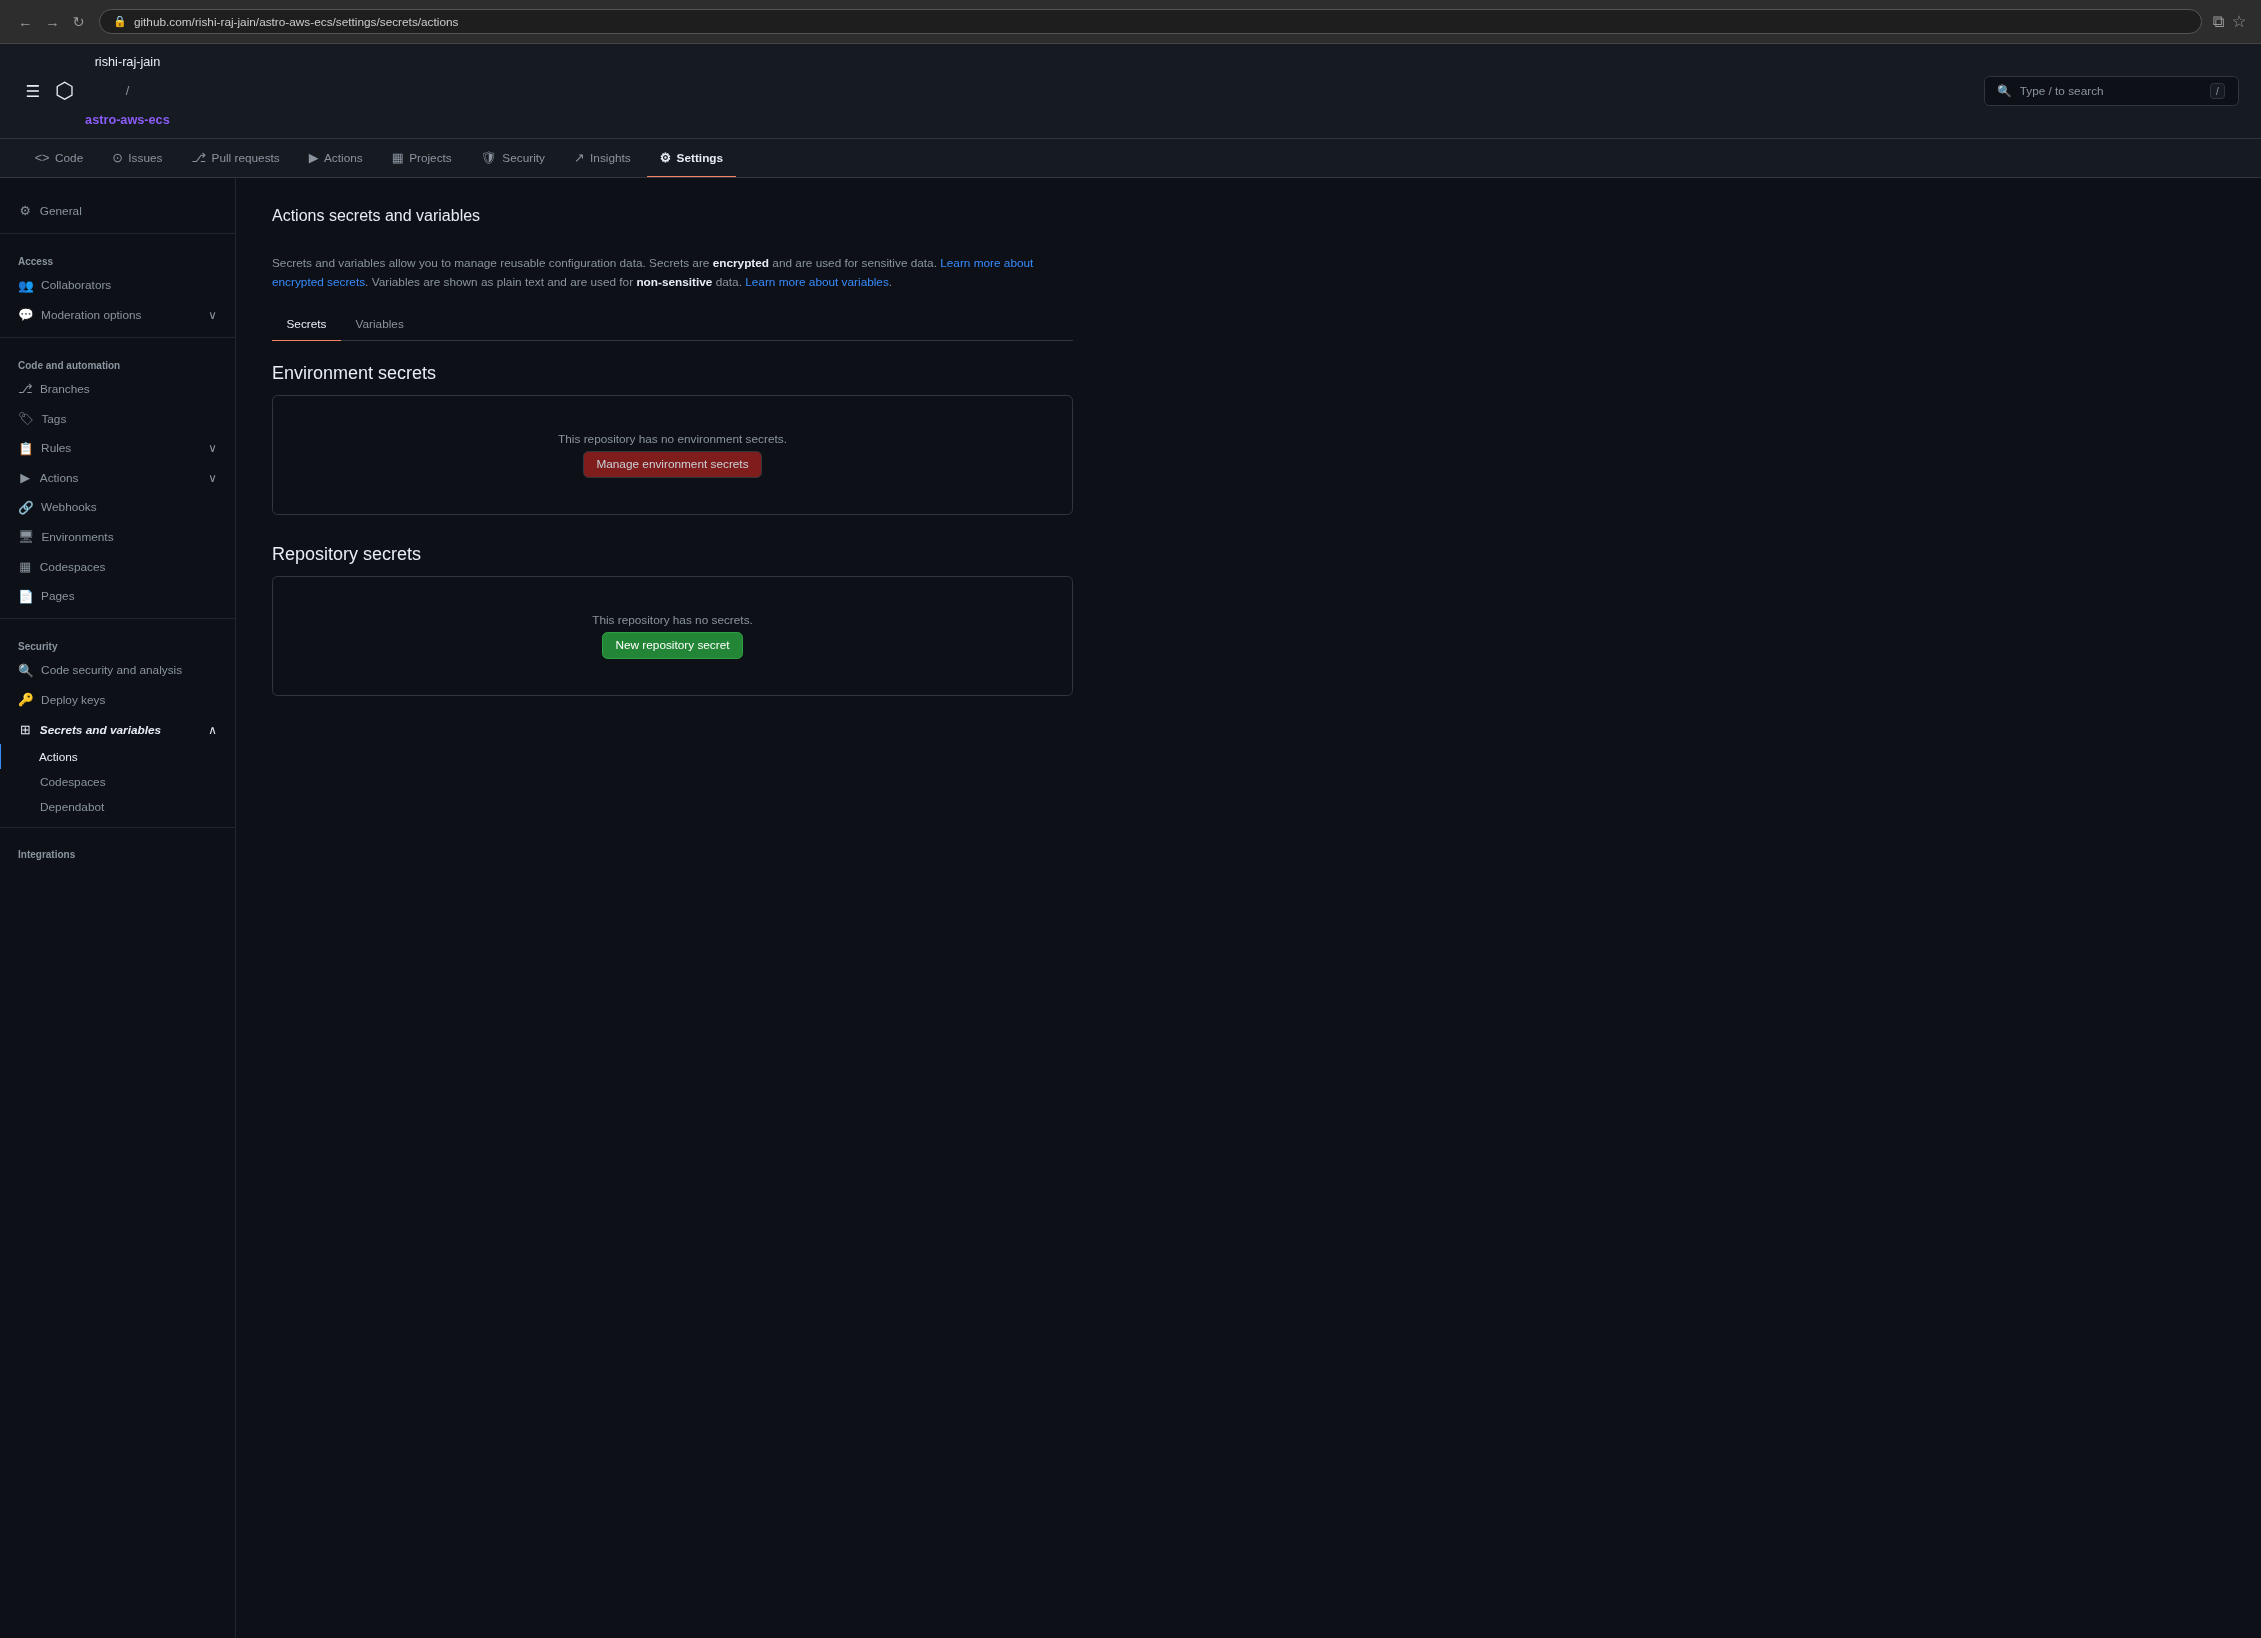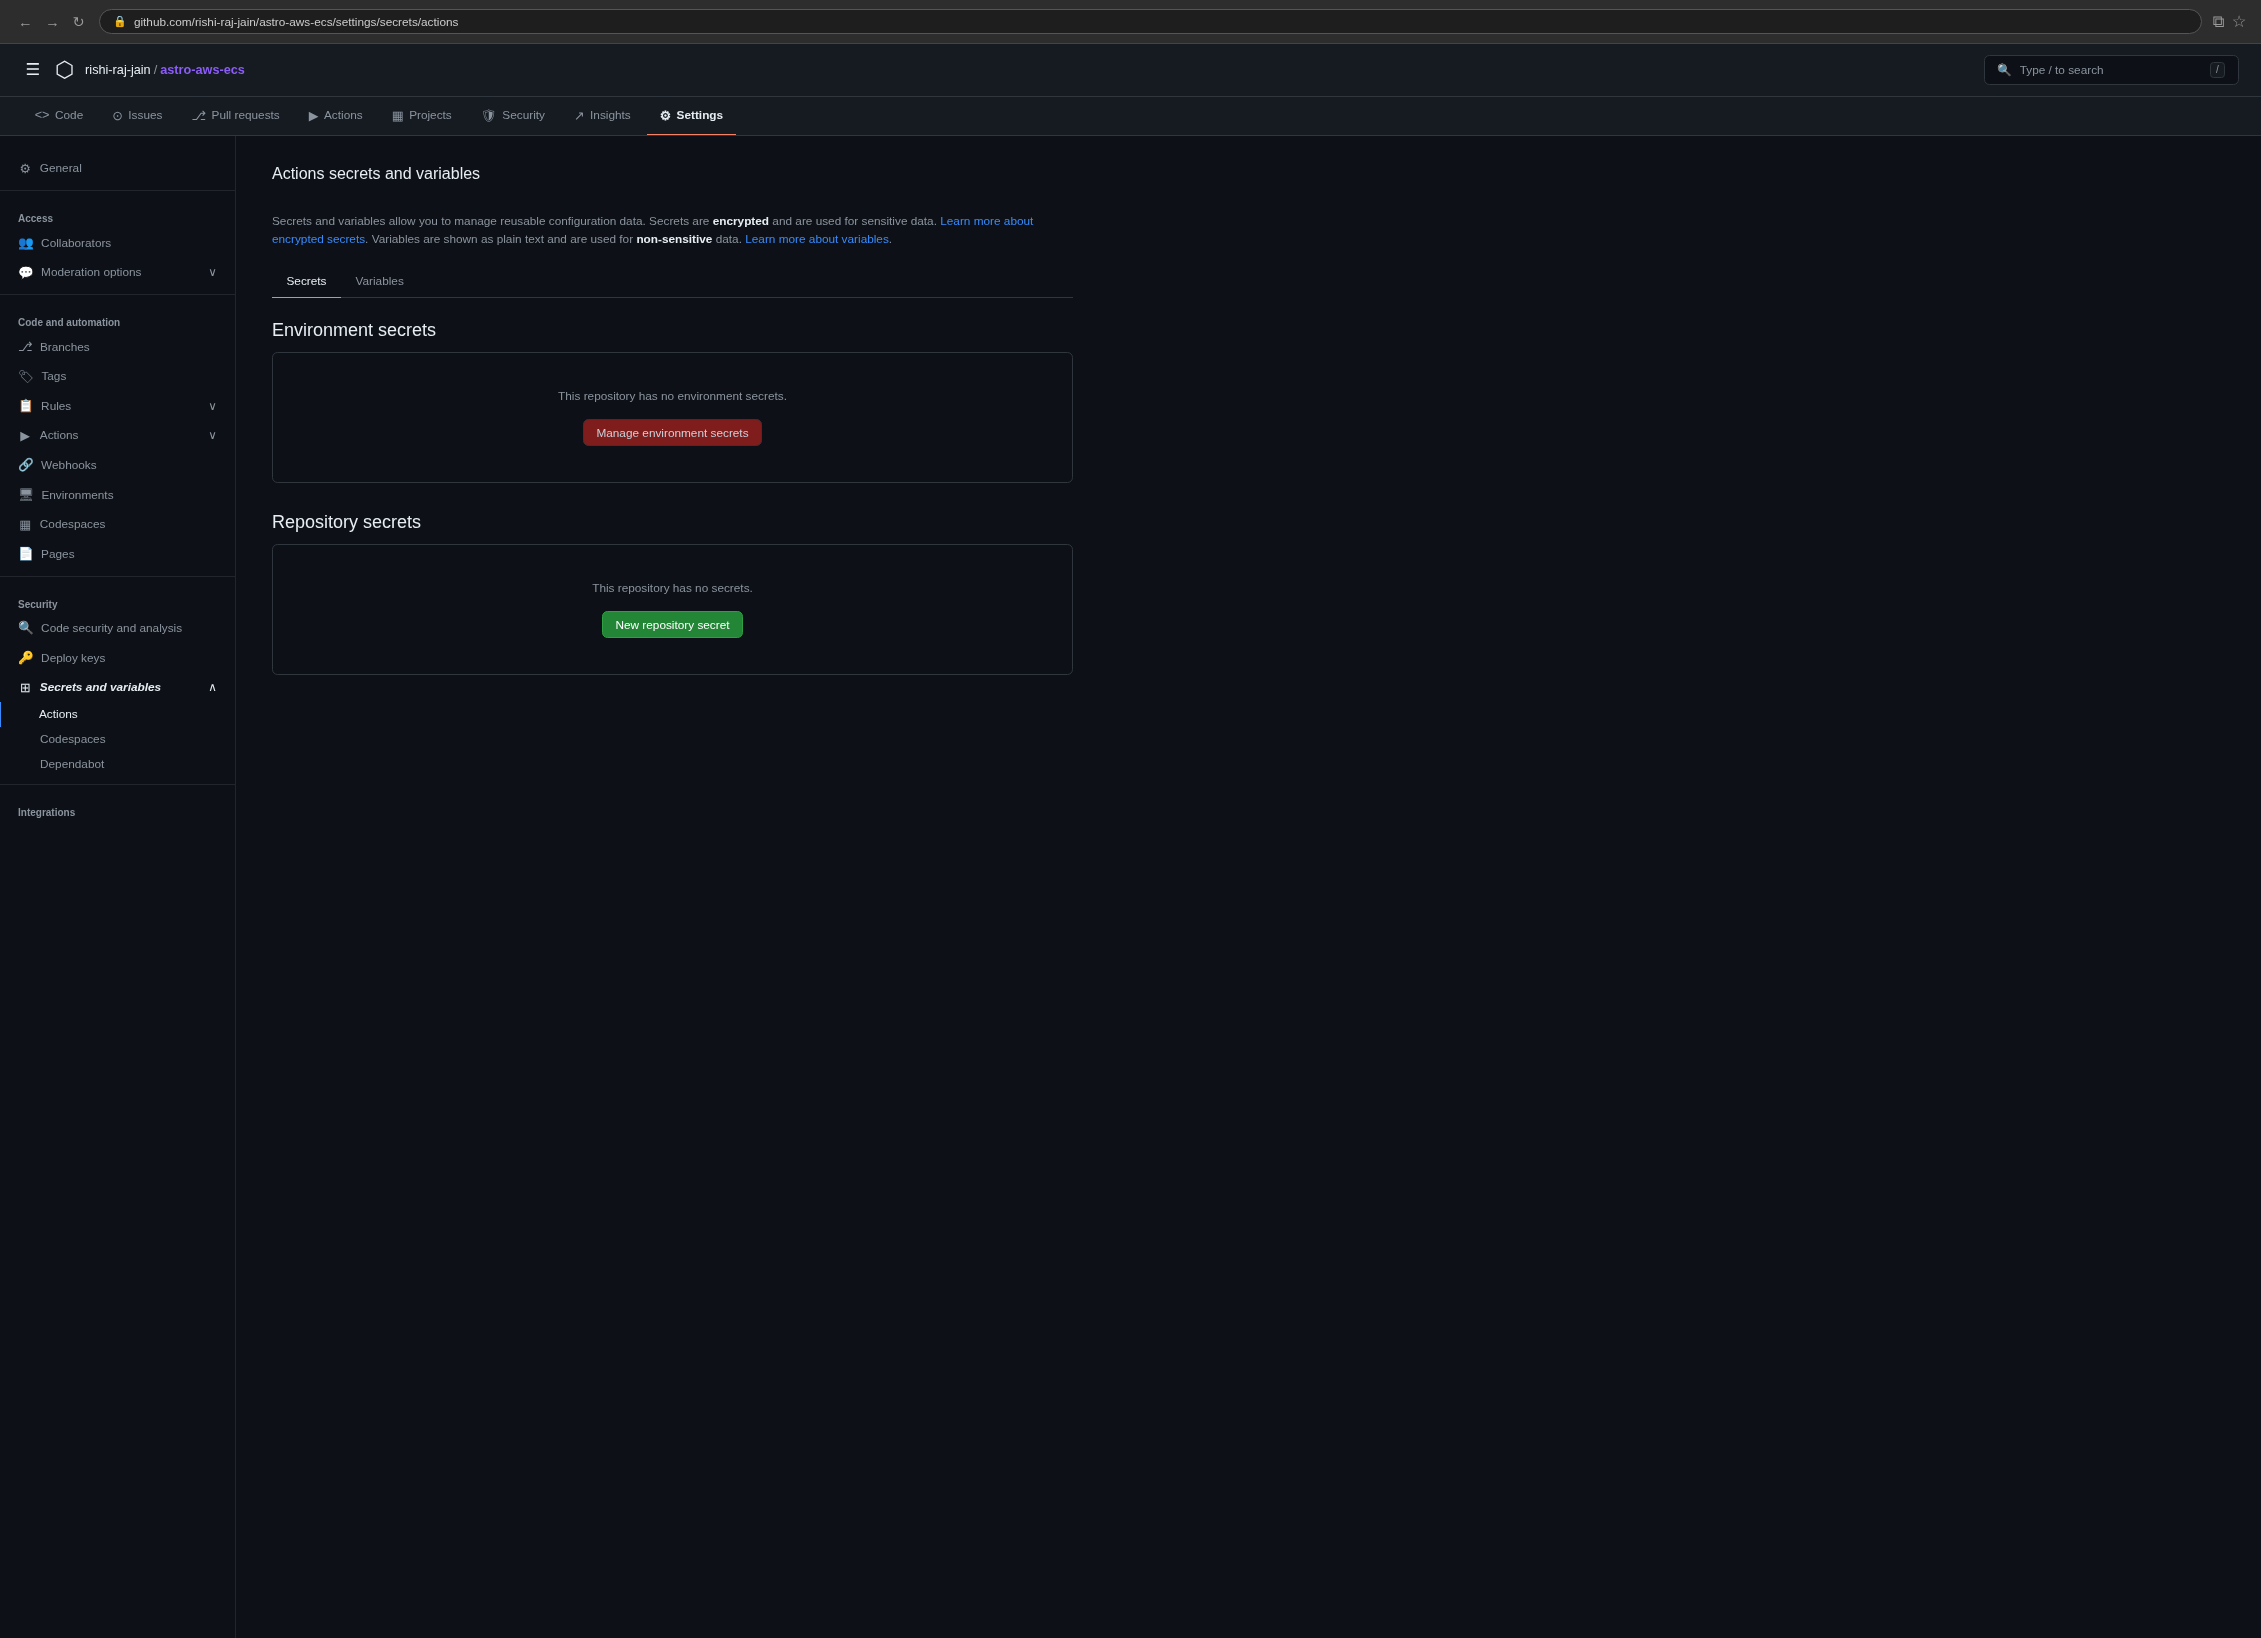--- a/index.html
+++ b/index.html
@@ -79,21 +79,22 @@
     }
     .gh-logo {
       color: #e6edf3;
       font-size: 22px;
     }
     .gh-breadcrumb {
       color: #8b949e;
       font-size: 12.7px;
       display: flex;
       align-items: center;
-      gap: 3px;
+      gap: 15px;
+      flex-direction: column;
     }
     .gh-breadcrumb-sep { color: #8b949e; }
     .gh-breadcrumb-repo {
       color: #8b5cf6;
       font-weight: 600;
     }
     .gh-search {
       margin-left: auto;
       background: #0d1117;
       border: 0.9px solid #30363d;
@@ -271,21 +272,21 @@
       margin-bottom: 29px;
       overflow: hidden;
     }
 
     .secrets-box-empty {
       display: flex;
       flex-direction: column;
       align-items: center;
       justify-content: center;
       padding: 36px;
-      gap: 16px;
+      gap: 5px;
     }
 
     .empty-text {
       color: #8b949e;
       font-size: 11.8px;
     }
 
     .btn {
       padding: 5.5px 12.7px;
       border-radius: 5.5px;

